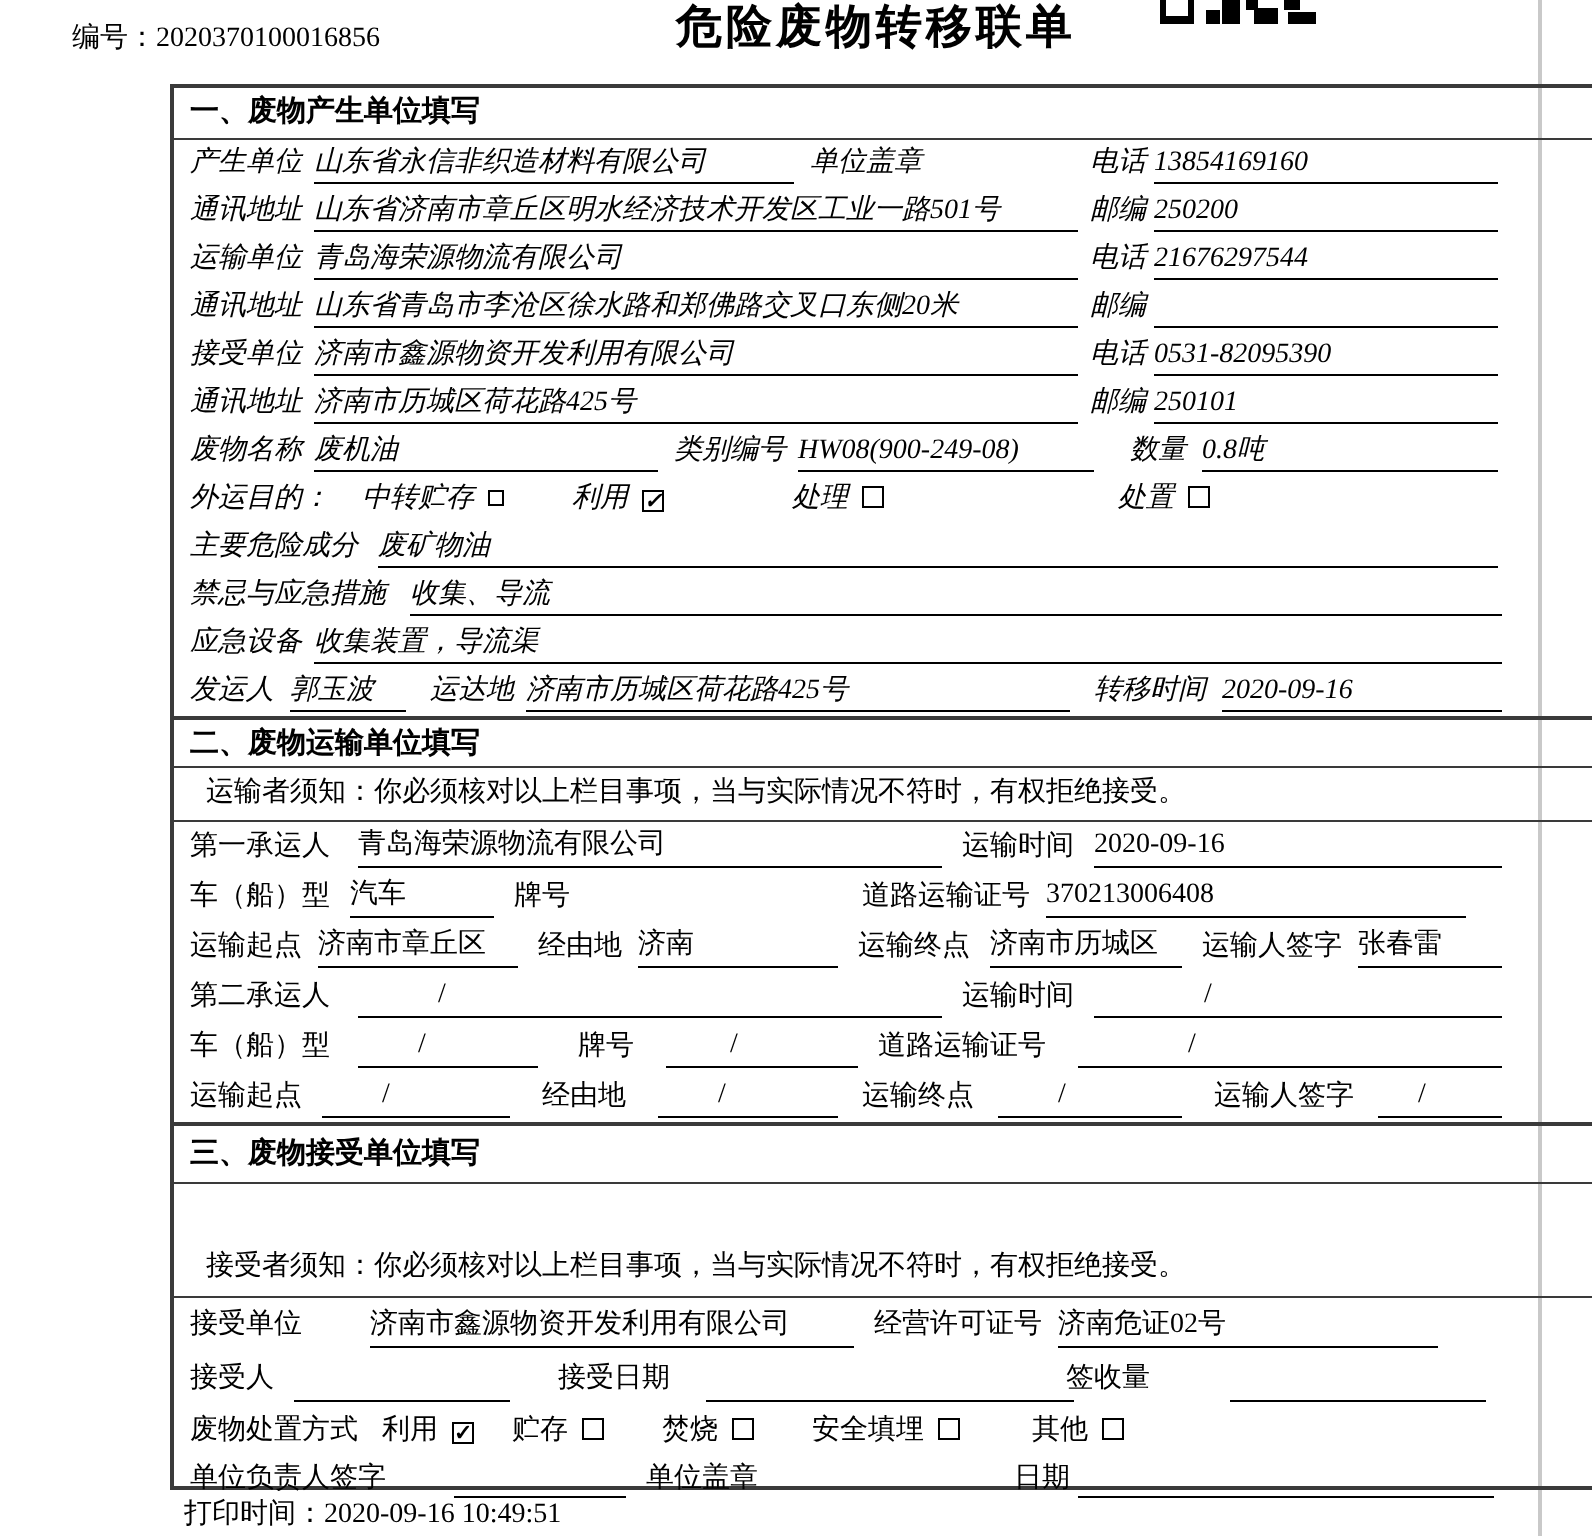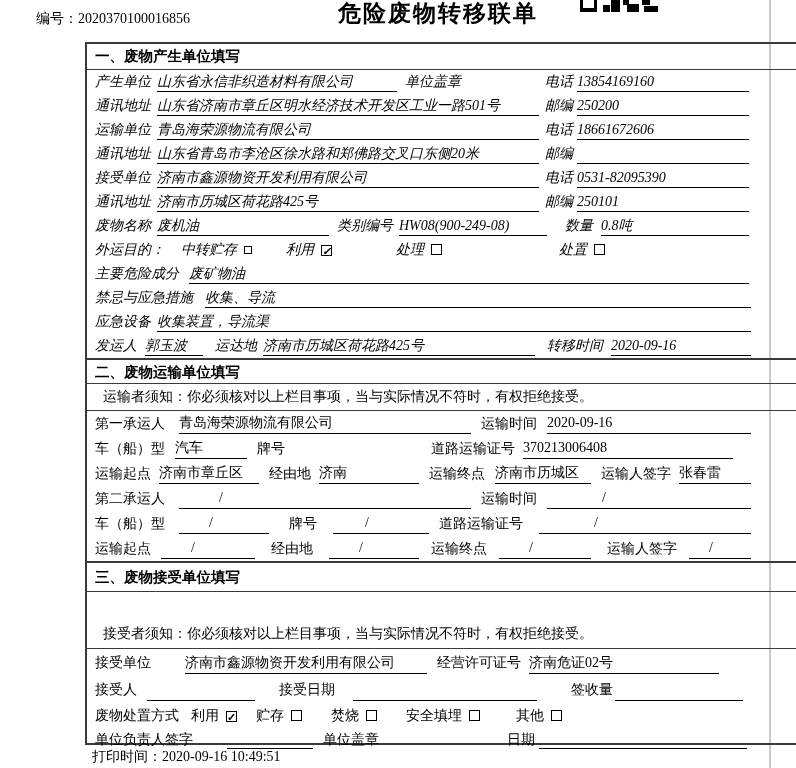--- a/index.html
+++ b/index.html
@@ -91,21 +91,21 @@
       <span style="left:8px">通讯地址</span>
       <span class="v" style="left:70px;width:382px">山东省济南市章丘区明水经济技术开发区工业一路501号</span>
       <span style="left:458px">邮编</span>
       <span class="v" style="left:490px;width:172px">250200</span>
     </div>
 
     <div class="row r24">
       <span style="left:8px">运输单位</span>
       <span class="v" style="left:70px;width:382px">青岛海荣源物流有限公司</span>
       <span style="left:458px">电话</span>
-      <span class="v" style="left:490px;width:172px">18661672606</span>
+      <span class="v" style="left:490px;width:172px">21676297544</span>
     </div>
 
     <div class="row r24">
       <span style="left:8px">通讯地址</span>
       <span class="v" style="left:70px;width:382px">山东省青岛市李沧区徐水路和郑佛路交叉口东侧20米</span>
       <span style="left:458px">邮编</span>
       <span class="v" style="left:490px;width:172px"></span>
     </div>
 
     <div class="row r24">
@@ -228,21 +228,21 @@
       <span class="v" style="left:98px;width:242px">济南市鑫源物资开发利用有限公司</span>
       <span style="left:350px">经营许可证号</span>
       <span class="v" style="left:442px;width:190px">济南危证02号</span>
     </div>
 
     <div class="row r27">
       <span style="left:8px">接受人</span>
       <span class="v" style="left:60px;width:108px"></span>
       <span style="left:192px">接受日期</span>
       <span class="v" style="left:266px;width:184px"></span>
-      <span style="left:484px">签收量</span>
+      <span style="left:446px">签收量</span>
       <span class="v" style="left:528px;width:128px"></span>
     </div>
 
     <div class="row r25">
       <span style="left:8px">废物处置方式</span>
       <span style="left:104px"><span>利用</span><span class="cb"><span>✓</span></span></span>
       <span style="left:169px"><span>贮存</span><span class="cb"></span></span>
       <span style="left:244px"><span>焚烧</span><span class="cb"></span></span>
       <span style="left:319px"><span>安全填埋</span><span class="cb"></span></span>
       <span style="left:429px"><span>其他</span><span class="cb"></span></span>

